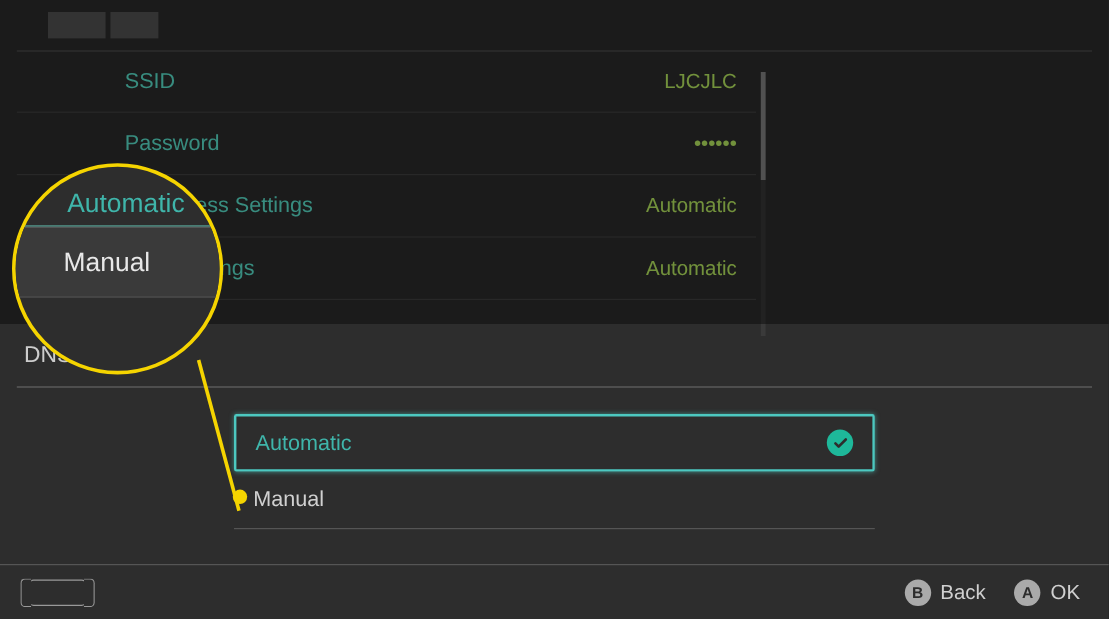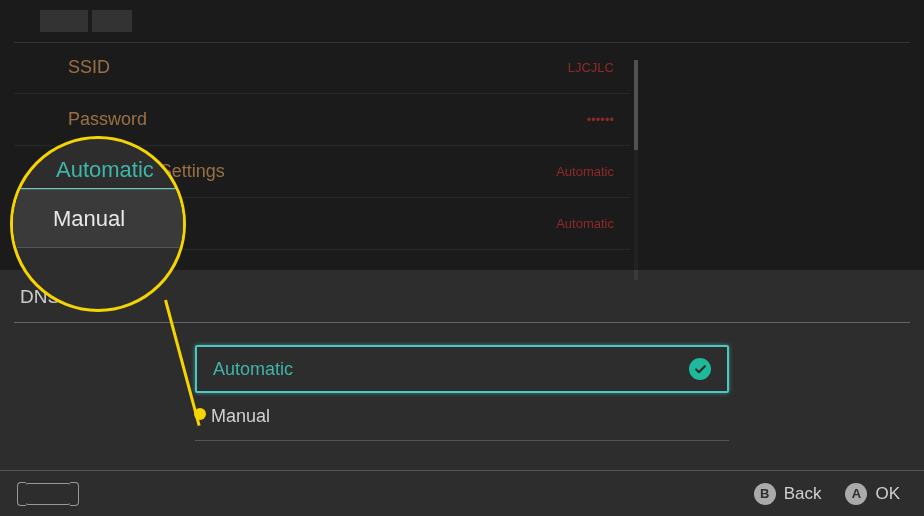--- a/index.html
+++ b/index.html
@@ -9,22 +9,22 @@
     }
     .dim-layer { position: absolute; top: 0; left: 0; width: 100%; height: 270px;
       background: rgba(0,0,0,0.4); z-index: 3; pointer-events: none; }
     .topbar { height: 42px; display: flex; align-items: center; padding-left: 40px; }
     .logo-block { width: 48px; height: 22px; background: #555; margin-right: 4px; }
     .logo-block2 { width: 40px; height: 22px; background: #555; }
     .hr { height: 1px; background: #555; margin: 0 14px; }
     .settings-list { position: absolute; top: 42px; left: 14px; width: 616px; z-index: 2; }
     .row { display: flex; justify-content: space-between; align-items: center;
       height: 52px; padding: 0 16px 0 54px; border-bottom: 1px solid #444; font-size: 18px; }
-    .row .label { color: #fdba74; }
-    .row .value { color: #ef4444; font-size: 13px; }
+    .row .label { color: #5eead4; margin-left: 36px; }
+    .row .value { color: #bef264; font-size: 17px; }
     .scroll-track { position: absolute; top: 60px; right: 286px; width: 4px; height: 220px;
       background: #3a3a3a; z-index: 2; }
     .scroll-thumb { position: absolute; top: 0; width: 4px; height: 90px; background: #888; }
     .prompt { position: absolute; top: 270px; left: 0; width: 100%; padding: 10px 14px 0; z-index: 5; }
     .prompt-title { color: #ccc; font-size: 19px; padding: 6px 6px 14px; }
     .prompt-hr { height: 1px; background: #666; }
     .options { width: 534px; margin: 22px auto 0; }
     .option { display: flex; justify-content: space-between; align-items: center;
       height: 48px; padding: 0 16px; font-size: 18px; color: #d0d0d0;
       border-bottom: 1px solid #555; cursor: pointer; }

